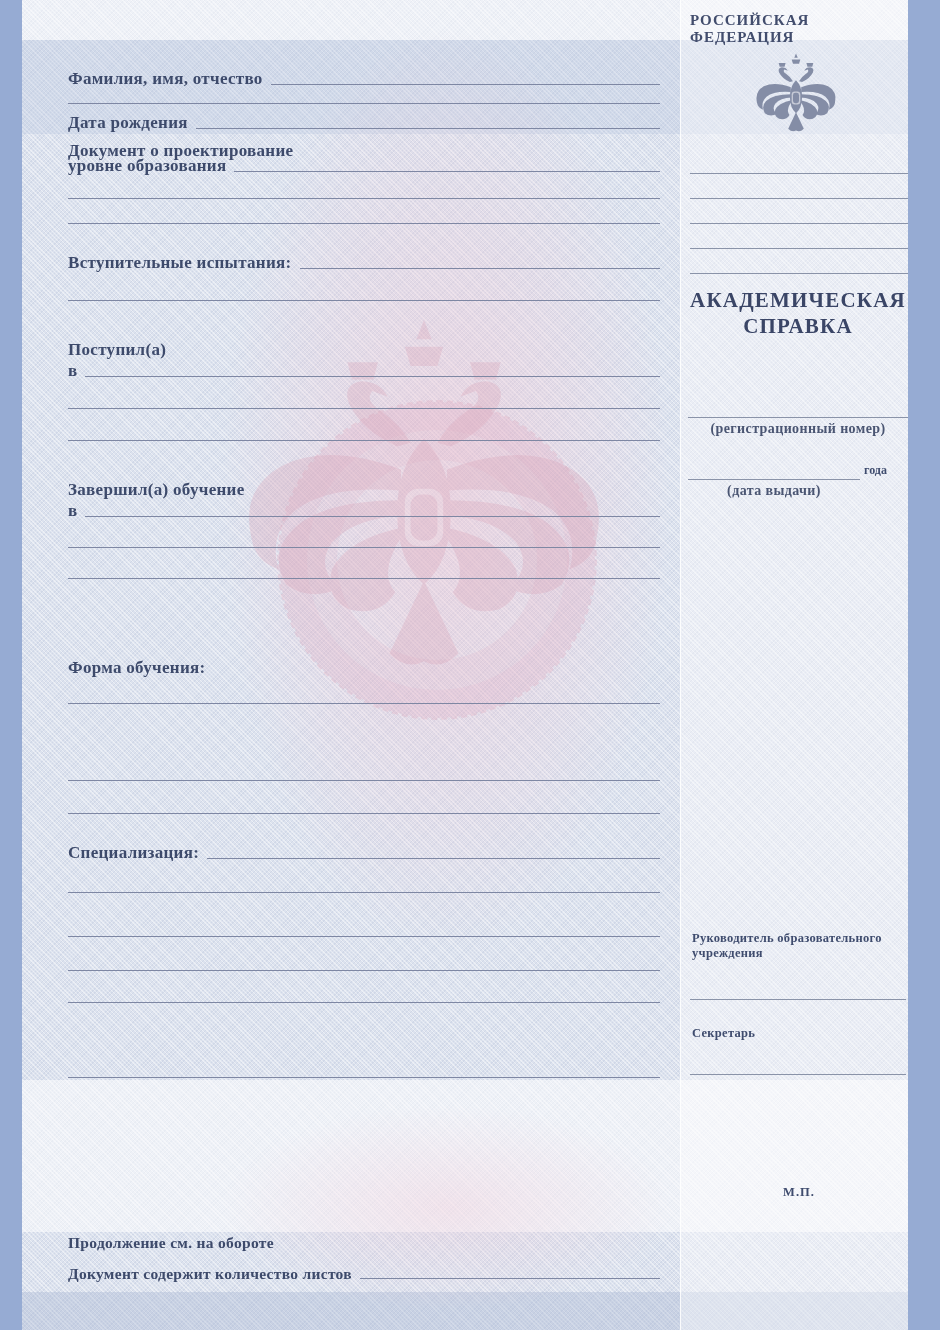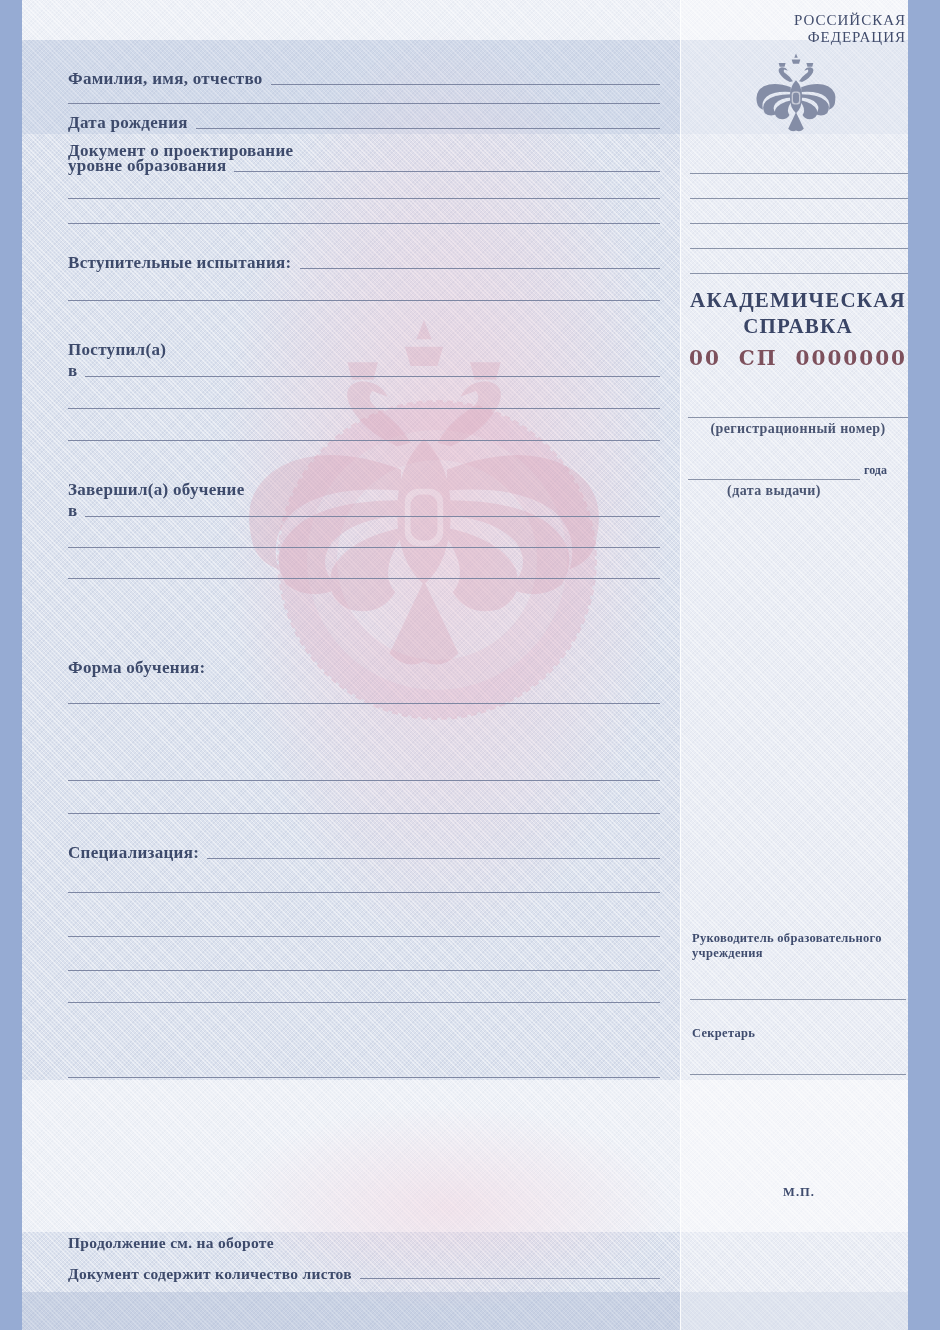--- a/index.html
+++ b/index.html
@@ -44,22 +44,22 @@
   .wm-eagle{position:absolute;left:172px;top:300px;width:460px;height:408px;opacity:.30;}
   
   .content{position:absolute;left:-22px;top:0;width:940px;height:1330px;}
   .lbl{font-weight:bold;color:var(--ink);font-size:17px;letter-spacing:.3px;white-space:nowrap;margin-top:31px;}
   .row{position:absolute;display:flex;align-items:flex-end;}
   .row .lbl{margin-right:8px;line-height:1.05;}
   .fill{flex:1;border-bottom:1px solid var(--rule);transform:translateY(-3px);}
   .line{position:absolute;border-top:1px solid var(--rule);height:0;}
   .static-lbl{position:absolute;font-weight:bold;color:var(--ink);font-size:17px;letter-spacing:.3px;line-height:1.18;}
   
-  .country{position:absolute;left:690px;top:12px;width:216px;text-align:right;
-    font-weight:normal;font-size:15px;line-height:17px;letter-spacing:1px;color:#424d6d;}
+  .country{position:absolute;left:690px;top:12px;width:216px;text-align:left;
+    font-weight:bold;font-size:15px;line-height:17px;letter-spacing:1px;color:#424d6d;}
   .emblem{position:absolute;left:744px;top:50px;width:104px;height:90px;}
   .sline{position:absolute;border-top:1px solid var(--rule-soft);height:0;left:690px;width:218px;}
   .doc-title{position:absolute;left:688px;width:220px;text-align:center;font-weight:bold;
     font-size:21px;letter-spacing:1.2px;color:#3a4566;}
   .serial{position:absolute;left:688px;top:346px;width:220px;text-align:center;font-weight:bold;
     font-size:20px;letter-spacing:2px;word-spacing:9px;color:var(--serial);
     font-family:"DejaVu Serif","Liberation Serif",serif;}
   .caption{position:absolute;text-align:center;font-weight:bold;font-size:14px;
     letter-spacing:.4px;color:#4a5572;}
   .side-small{position:absolute;font-weight:bold;font-size:12.5px;line-height:15px;
@@ -198,21 +198,20 @@
 
       <div class="sline" style="top:173px"></div>
       <div class="sline" style="top:198px"></div>
       <div class="sline" style="top:223px"></div>
       <div class="sline" style="top:248px"></div>
       <div class="sline" style="top:273px"></div>
 
       <div class="doc-title" style="top:288px">АКАДЕМИЧЕСКАЯ</div>
       <div class="doc-title" style="top:314px">СПРАВКА</div>
 
-      <div class="serial">00 СП 0000000</div>
 
       <div class="sline" style="top:417px;left:688px;width:220px"></div>
       <div class="caption" style="left:688px;top:421px;width:220px">(регистрационный номер)</div>
 
       <div class="sline" style="top:479px;left:688px;width:172px"></div>
       <div class="year">года</div>
       <div class="caption" style="left:688px;top:483px;width:172px">(дата выдачи)</div>
 
       <div class="side-small" style="left:692px;top:931px;width:214px">Руководитель образовательного учреждения</div>
       <div class="sline" style="top:999px;left:690px;width:216px"></div>

